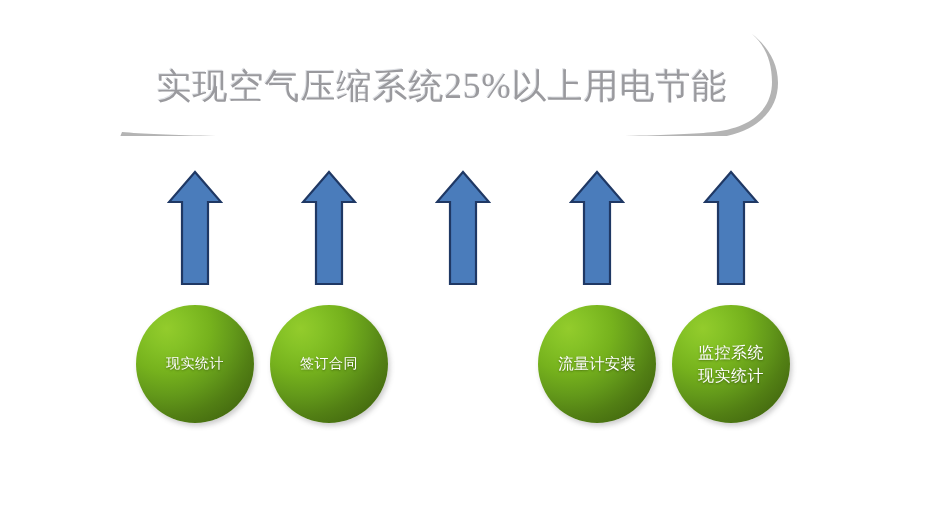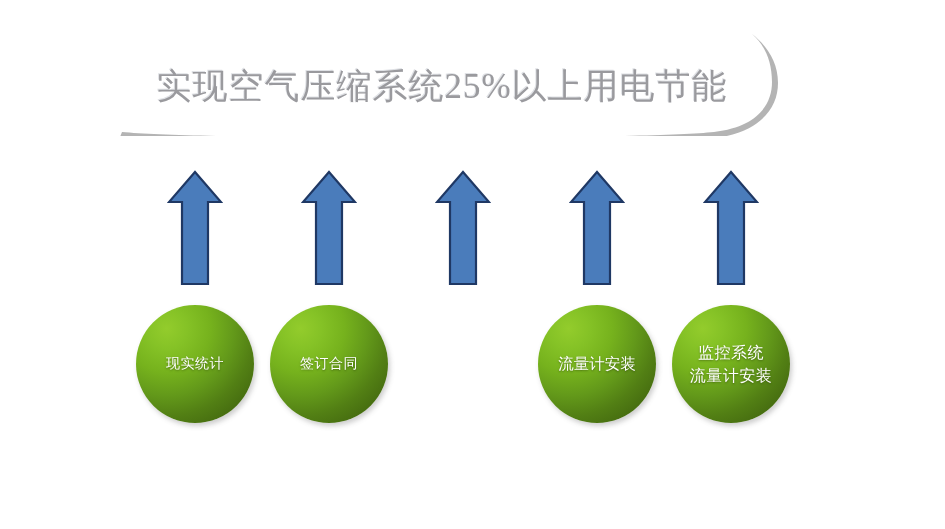--- a/index.html
+++ b/index.html
@@ -171,18 +171,18 @@
         <span class="circle-label small">流量计安装</span>
       </div>
     </div>
 
     <div class="flow-step" style="left:672px;">
       <svg class="step-arrow" viewBox="0 0 56 120">
         <polygon points="28,4 54,34 41,34 41,116 15,116 15,34 2,34" fill="#4a7cbb" stroke="#1f3864" stroke-width="2.2" stroke-linejoin="miter"></polygon>
       </svg>
       <div class="step-circle">
         <span class="circle-label two-line">监控系统
-流量计安装</span>
+现实统计</span>
       </div>
     </div>
 
   </div>
 </div>
 
 </body></html>

